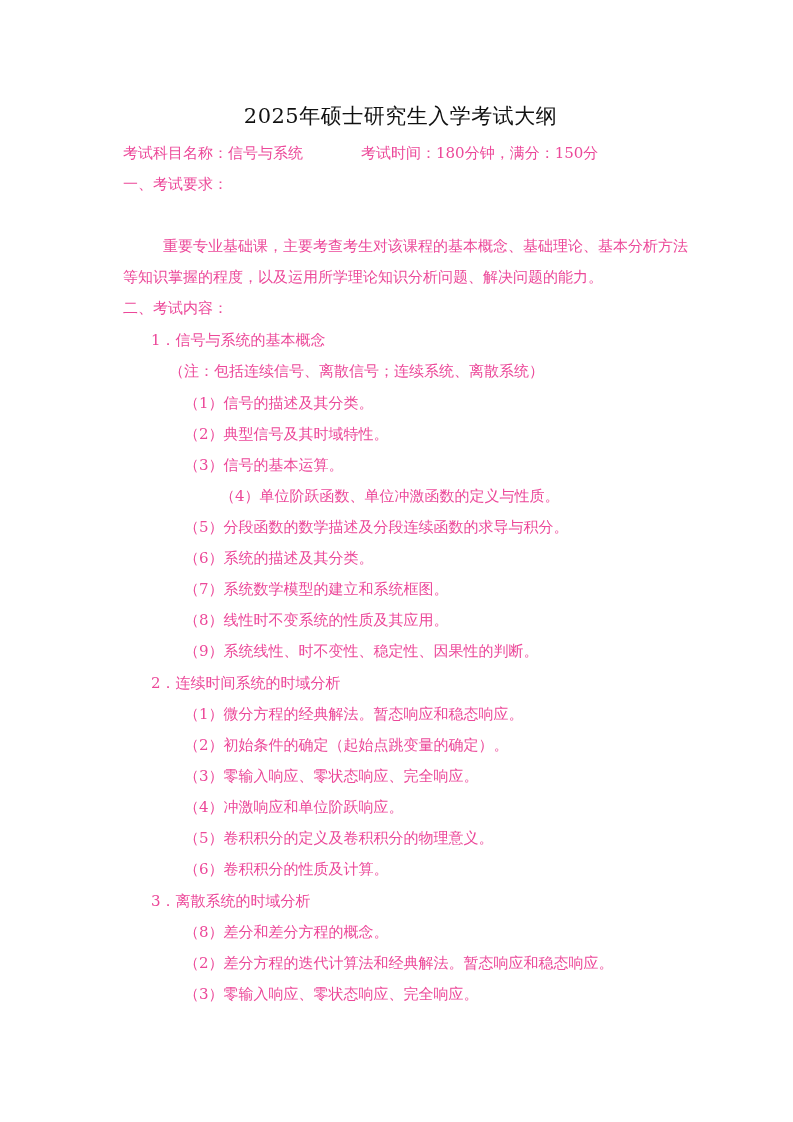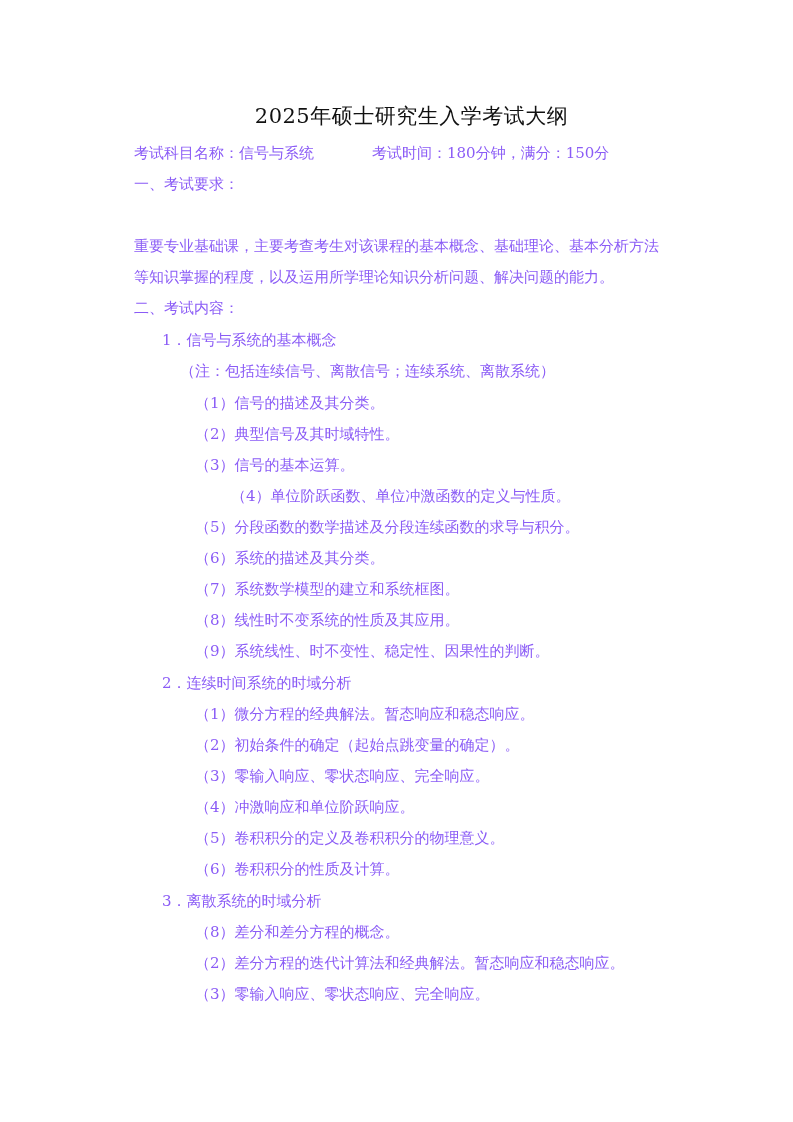--- a/index.html
+++ b/index.html
@@ -10,41 +10,41 @@
     body {
       width: 793px;
       height: 1122px;
       position: relative;
       overflow: hidden;
       font-family: "DejaVu Serif", "Liberation Serif", serif;
       color: #1a1a1a;
     }
     .page {
       position: absolute;
-      left: 15px; top: 0;
+      left: 4px; top: 0;
       width: 677px; height: 1122px;
       background: #ffffff;
     }
     .title {
       position: absolute;
       top: 102px;
       left: 0;
       width: 793px;
       text-align: center;
       font-size: 21px;
       font-weight: normal;
       letter-spacing: 0.5px;
       color: #111;
     }
     .line {
       position: absolute;
       font-size: 15px;
       line-height: 20px;
       white-space: nowrap;
-      color: #8b5cf6;
+      color: #ec4899;
     }
     .meta-left { left: 119px; top: 143px; }
     .meta-right { left: 357px; top: 143px; }
     .sec1 { left: 119px; top: 174px; }
     .para { left: 119px; width: 560px; }
     .sec2 { left: 119px; top: 298px; }
     .lvl1 { left: 147px; }
     .note { left: 165px; }
     .lvl2 { left: 180px; }
   </style>
@@ -53,21 +53,21 @@
 
 <div class="page">
 
   <div class="title">2025年硕士研究生入学考试大纲</div>
 
   <div class="line meta-left">考试科目名称：信号与系统</div>
   <div class="line meta-right">考试时间：180分钟，满分：150分</div>
 
   <div class="line sec1">一、考试要求：</div>
 
-  <div class="line para" style="top:236px;">重要专业基础课，主要考查考生对该课程的基本概念、基础理论、基本分析方法</div>
+  <div class="line para" style="top:236px;margin-left:40px;">重要专业基础课，主要考查考生对该课程的基本概念、基础理论、基本分析方法</div>
   <div class="line para" style="top:267px;">等知识掌握的程度，以及运用所学理论知识分析问题、解决问题的能力。</div>
 
   <div class="line sec2">二、考试内容：</div>
 
   <div class="line lvl1" style="top:330px;">1．信号与系统的基本概念</div>
   <div class="line note" style="top:361px;text-align:right;">（注：包括连续信号、离散信号；连续系统、离散系统）</div>
   <div class="line lvl2" style="top:393px;">（1）信号的描述及其分类。</div>
   <div class="line lvl2" style="top:424px;">（2）典型信号及其时域特性。</div>
   <div class="line lvl2" style="top:455px;">（3）信号的基本运算。</div>
   <div class="line lvl2" style="top:486px;margin-left:36px;">（4）单位阶跃函数、单位冲激函数的定义与性质。</div>

